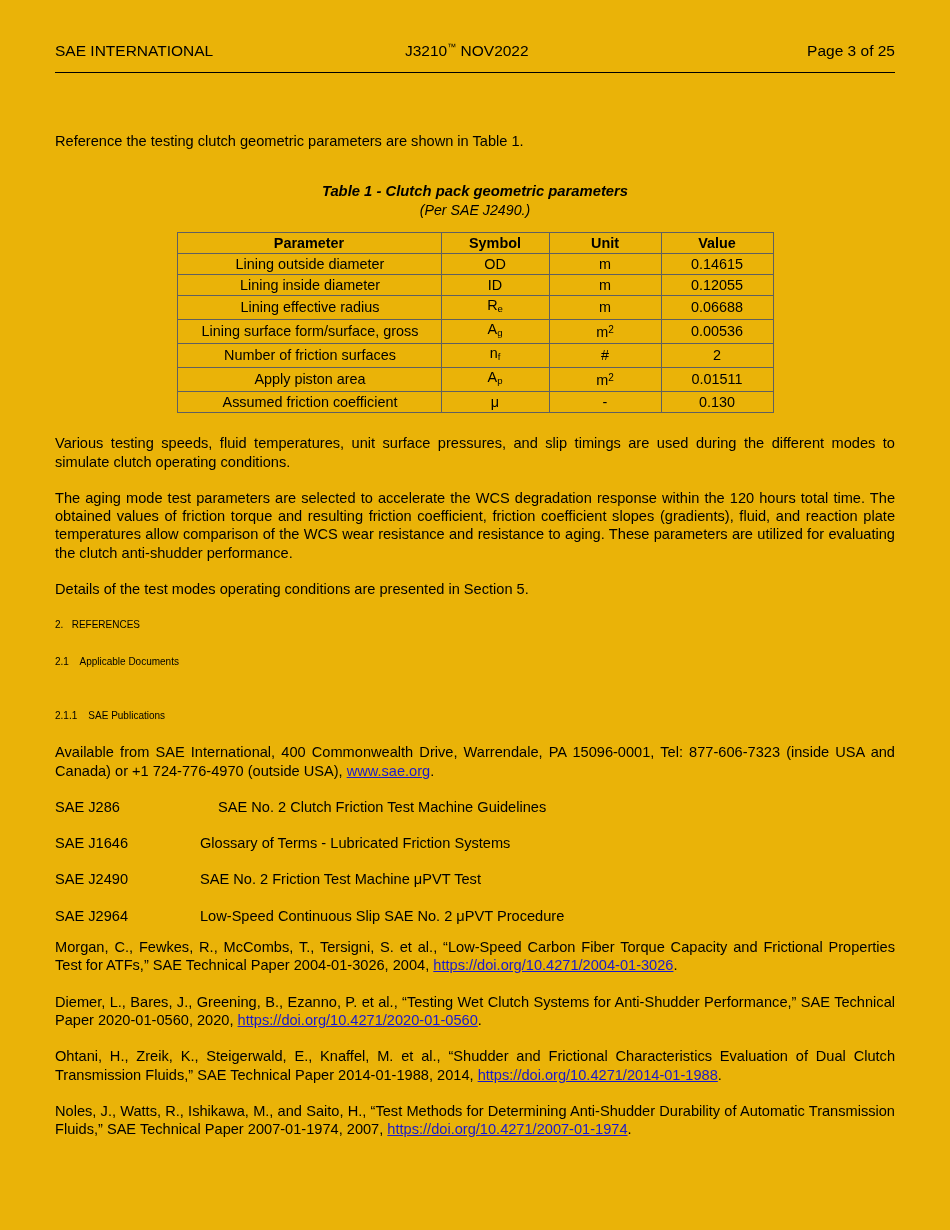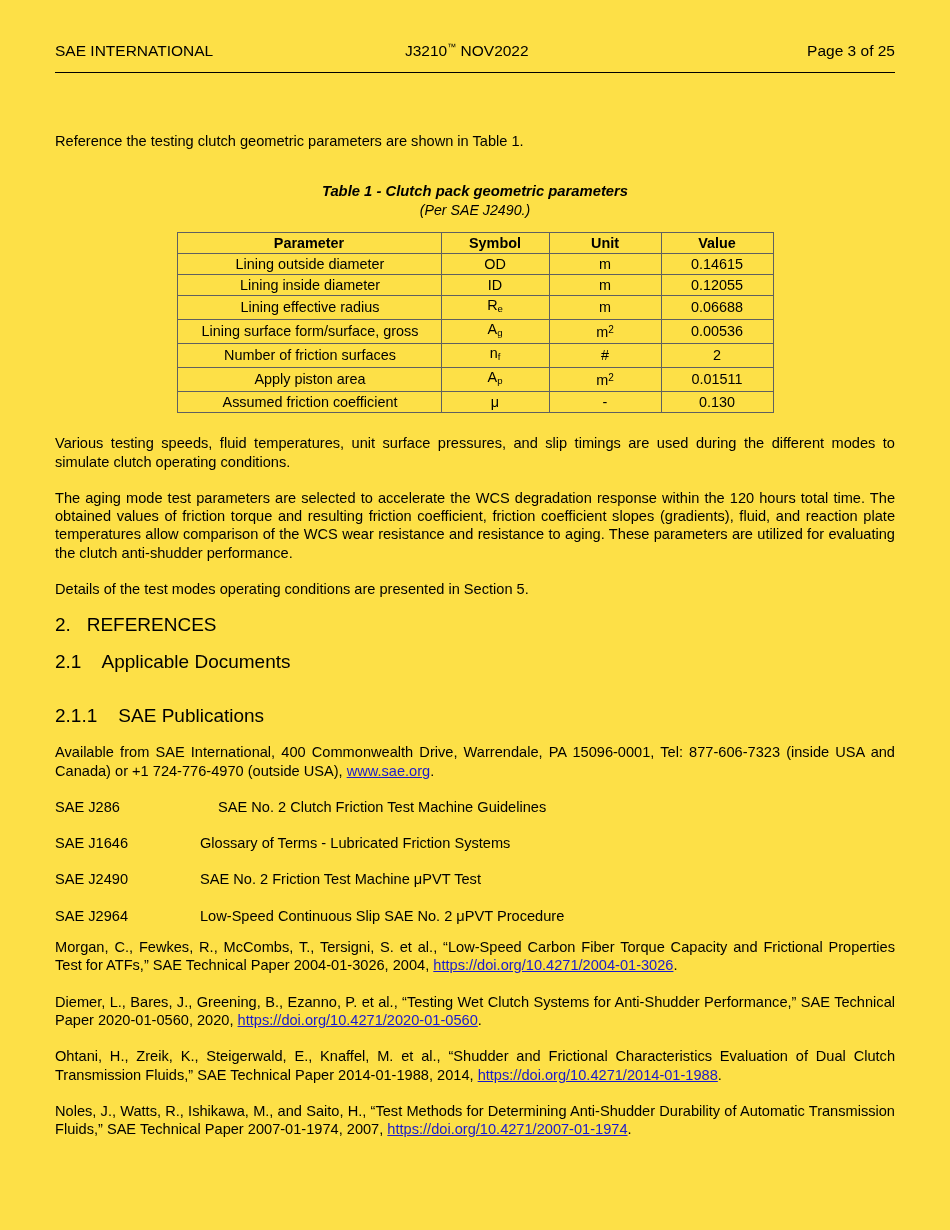--- a/index.html
+++ b/index.html
@@ -13,21 +13,21 @@
     font-family: "Liberation Sans", sans-serif;
     color: #000000;
     -webkit-font-smoothing: antialiased;
   }
   .page {
     position: relative;
     width: 950px;
     height: 1230px;
     box-sizing: border-box;
     padding: 2px;
-    background: #fde047;
+    background: #eab308;
   }
 
   
   .page-header {
     position: absolute;
     left: 55px;
     top: 42px;
     width: 840px;
     height: 30px;
     border-bottom: 1.6px solid #000;
@@ -69,21 +69,21 @@
     margin: 0 0 0 0;
     font-size: 14.6px;
     line-height: 18.3px;
     text-align: justify;
     text-justify: inter-word;
   }
   .gap-sm { height: 18px; }
   .gap-md { height: 18px; }
 
   .section-head {
-    font-size: 19px;
+    font-size: 10px;
     line-height: 18.3px;
     margin: 0;
     white-space: pre;
   }
 
   
   .table-wrap {
     margin: 0;
     text-align: center;
   }

